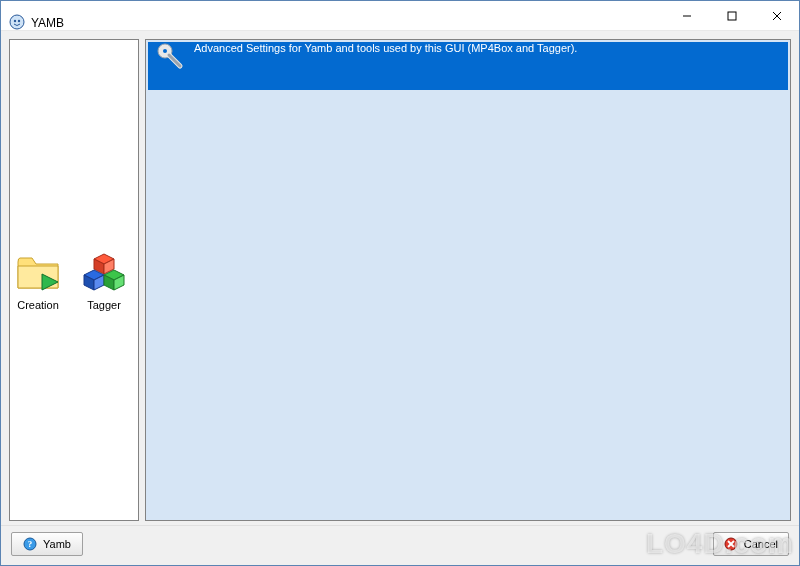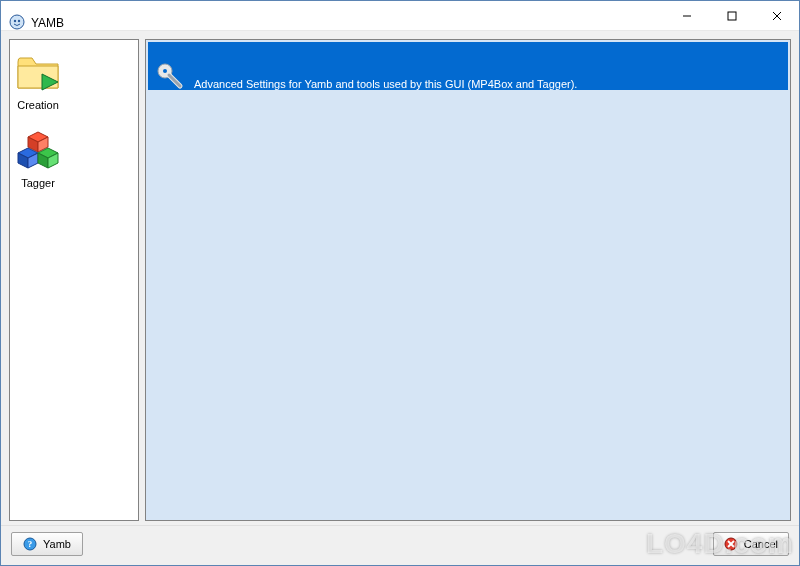--- a/index.html
+++ b/index.html
@@ -66,22 +66,21 @@
     display: flex;
     padding: 8px 8px 4px 8px;
     gap: 6px;
   }
   .sidebar {
     width: 130px;
     border: 1px solid #828282;
     background: #ffffff;
     padding: 6px 0;
     display: flex;
-    flex-direction: column;
-    align-items: flex-start;
+    align-items: center;
     gap: 10px;
   }
   .side-item {
     display: flex;
     flex-direction: column;
     align-items: center;
     gap: 2px;
     padding: 2px 4px;
     cursor: default;
   }
@@ -107,21 +106,21 @@
     background: #d6e5f5;
     display: flex;
     flex-direction: column;
   }
   .banner {
     height: 48px;
     margin: 2px;
     background: #036ad0;
     color: #ffffff;
     display: flex;
-    align-items: flex-end;
+    align-items: flex-start;
     padding: 0 8px;
     gap: 10px;
     font-size: 11px;
   }
   .banner .bicon {
     width: 28px;
     height: 28px;
   }
   .footer {
     height: 40px;

